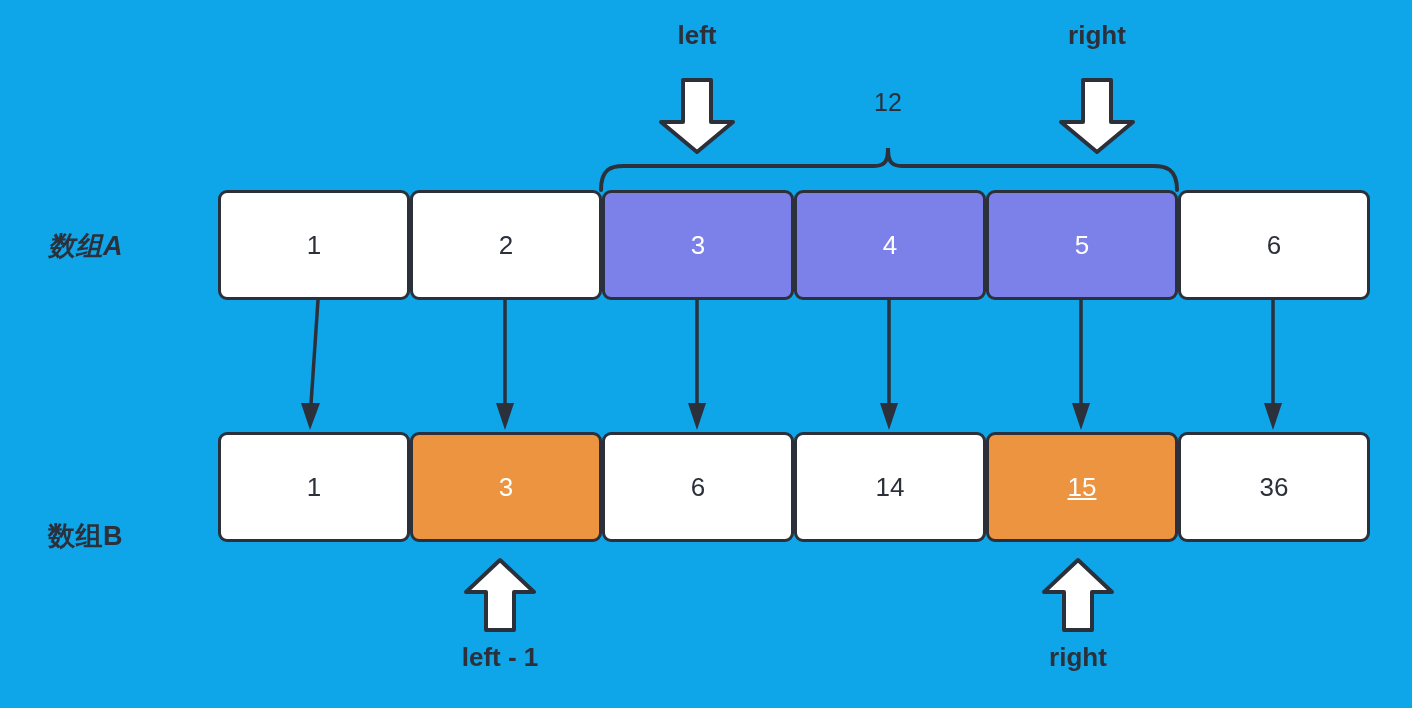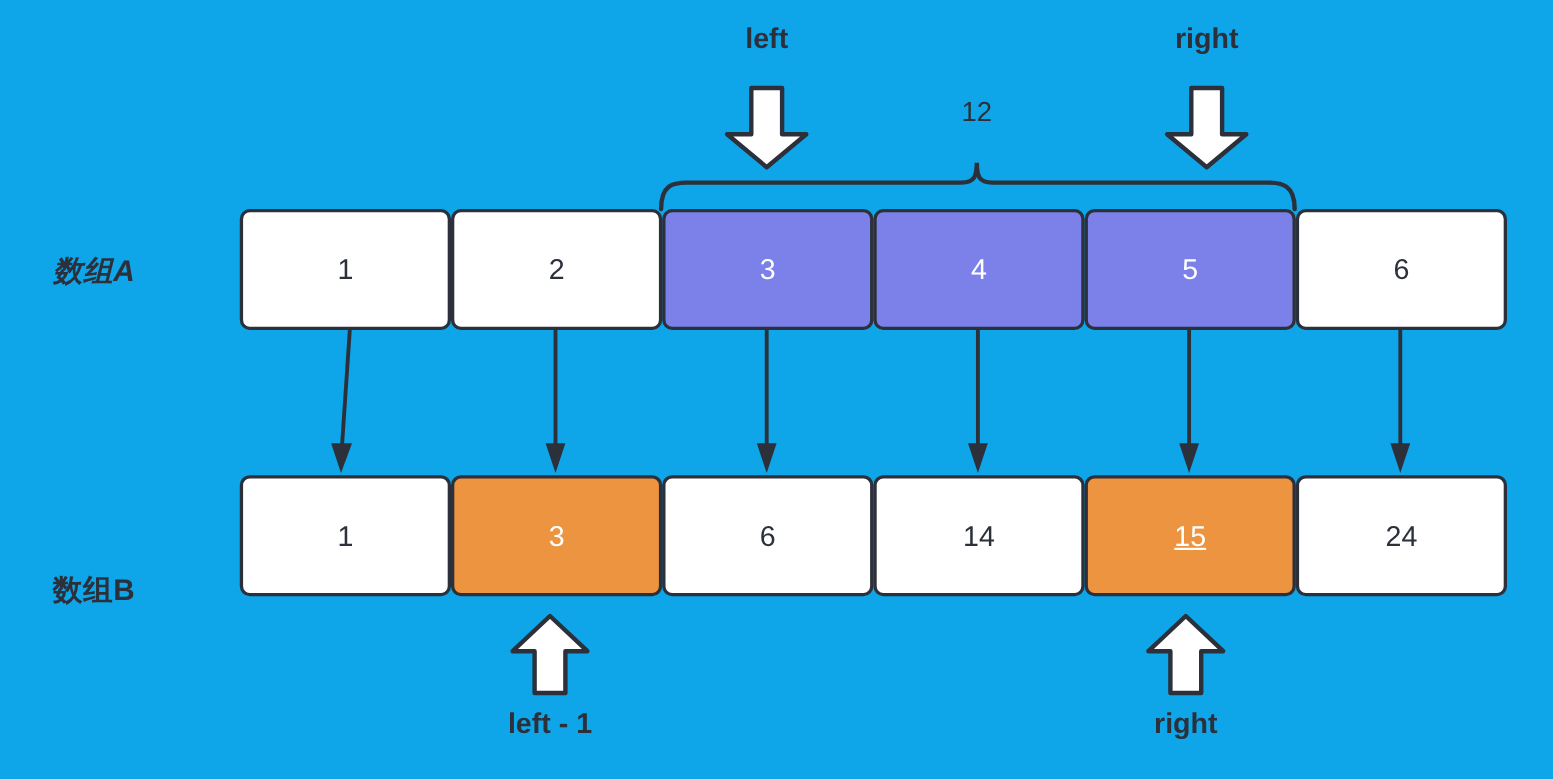--- a/index.html
+++ b/index.html
@@ -175,19 +175,19 @@
   <div class="cell" style="left:602px; top:432px; width:192px; height:110px;">
     <span>6</span>
   </div>
   <div class="cell" style="left:794px; top:432px; width:192px; height:110px;">
     <span>14</span>
   </div>
   <div class="cell hl-orange" style="left:986px; top:432px; width:192px; height:110px;text-decoration:underline;">
     <span>15</span>
   </div>
   <div class="cell" style="left:1178px; top:432px; width:192px; height:110px;">
-    <span>24</span>
+    <span>36</span>
   </div>
 
   <div class="marker-label" style="left:500px; top:642px;">left - 1</div>
   <div class="marker-label" style="left:1078px; top:642px;">right</div>
 
 </div>
 
 </body></html>

